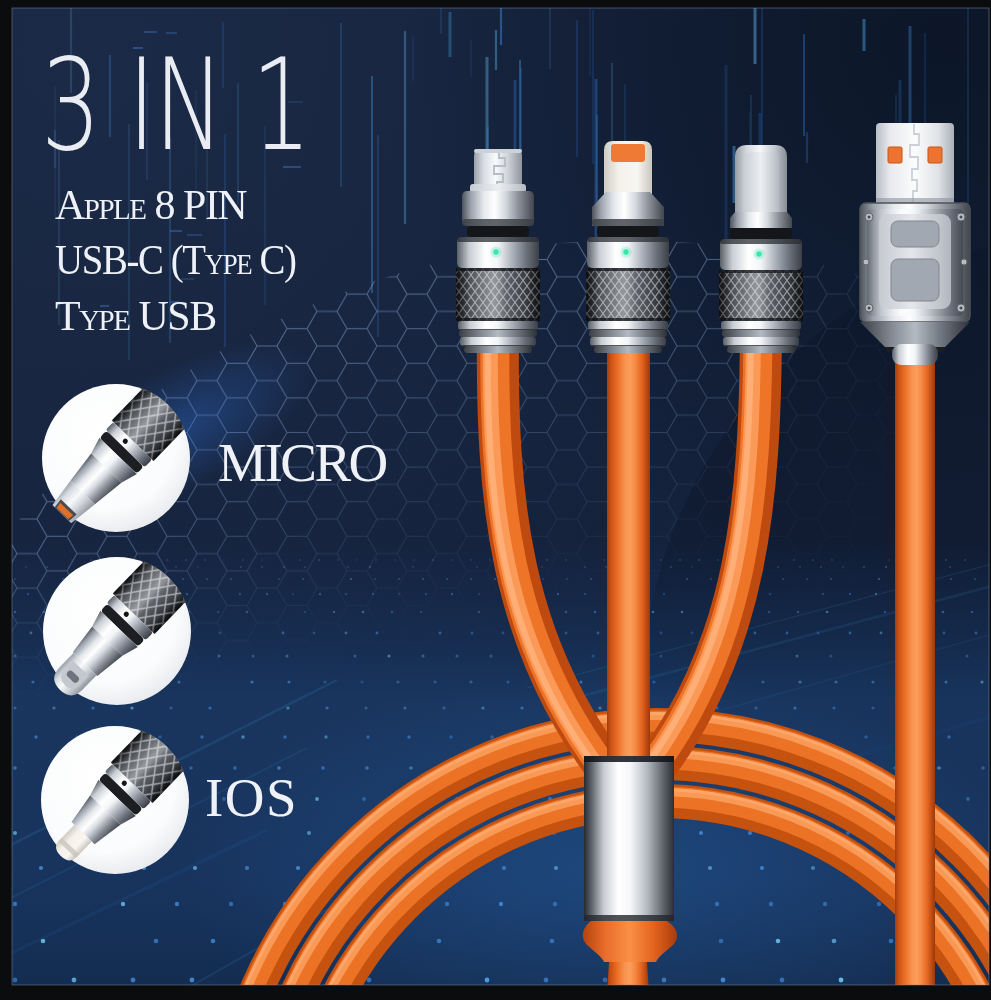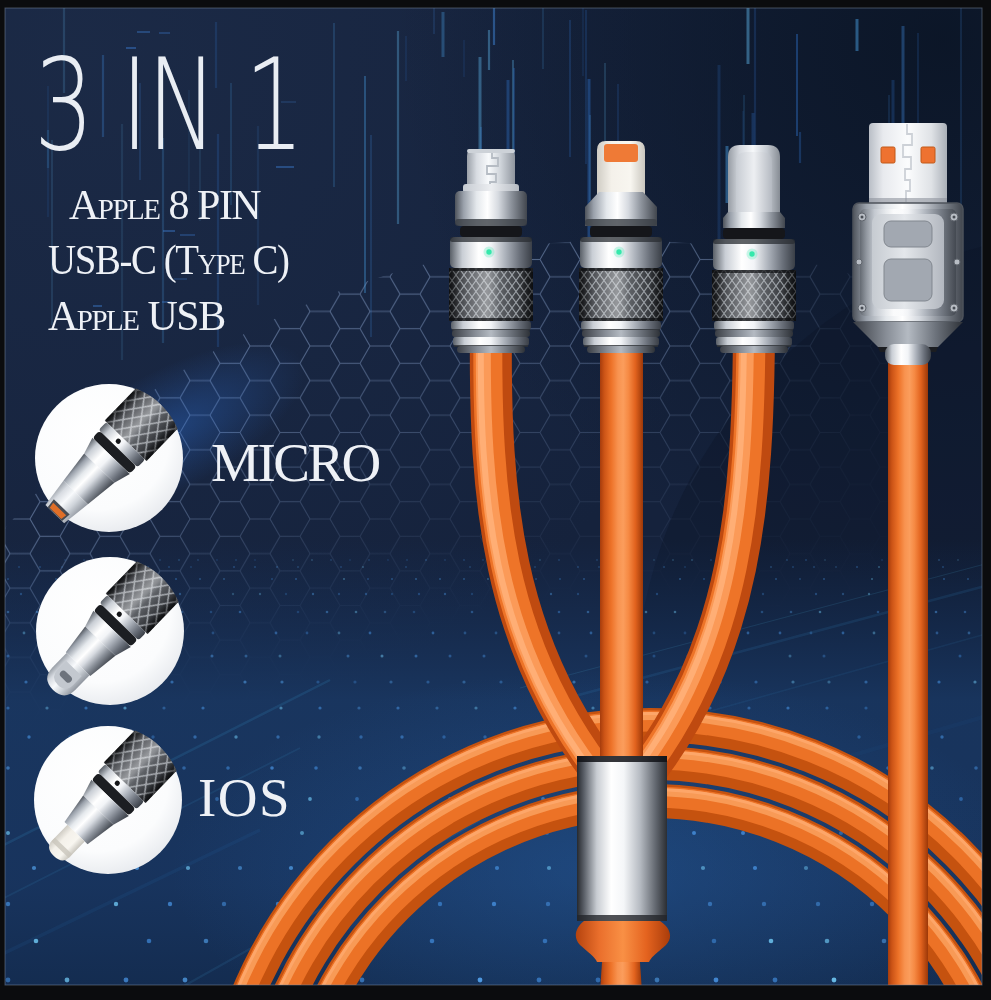--- a/index.html
+++ b/index.html
@@ -1,25 +1,25 @@
 <!DOCTYPE html>
 <html><head>
 <meta charset="utf-8">
 <style>
   html,body { margin:0; padding:0; }
   body { width:991px; height:1000px; background:#0b0c0e; overflow:hidden;
          font-family:"Liberation Serif", serif; position:relative; }
-  .stage { position:absolute; left:0; top:0; width:978px; height:1000px; }
+  .stage { position:absolute; left:7px; top:0; width:978px; height:1000px; }
   svg.scene { position:absolute; left:0; top:0; z-index:1; }
   .txt { position:absolute; z-index:2; color:#eef1f6; }
   .hero { left:34px; top:32px; font-family:"DejaVu Sans", sans-serif; font-weight:200;
           font-size:126px; letter-spacing:-2px; color:#e9edf3;
           transform:scaleX(0.747); transform-origin:left top; white-space:nowrap; }
   .feature { left:48px; font-size:42px; font-variant:small-caps; letter-spacing:-1.5px; white-space:nowrap; }
-  .f0 { top:181px;padding-left:21px; } .f1 { top:236px; transform:scaleX(0.925); transform-origin:left top; } .f2 { top:292px; }
+  .f0 { top:181px; } .f1 { top:236px; transform:scaleX(0.925); transform-origin:left top; } .f2 { top:292px; }
   .clabel { font-size:55px; white-space:nowrap; }
   .c0 { left:211px; top:431px; letter-spacing:-2.5px; }
   .c1 { left:210px; top:599px; letter-spacing:-2.5px; }
   .c2 { left:198px; top:766px; letter-spacing:1.5px; }
 </style>
 </head>
 <body>
 
 <div class="stage">
 <svg class="scene" width="991" height="1000" viewBox="0 0 991 1000">
@@ -918,16 +918,16 @@
   <rect x="0" y="985" width="991" height="15" fill="#0b0c0e"></rect>
   <rect x="0" y="0" width="5" height="1000" fill="#0b0c0e"></rect>
   <rect x="982" y="0" width="9" height="1000" fill="#0b0c0e"></rect>
   <rect x="5" y="8" width="977" height="977" fill="none" stroke="#7e8ca4" stroke-opacity="0.5" stroke-width="1"></rect>
 </g>
 </svg>
 
 <div class="txt hero">3 IN 1</div>
 <div class="txt feature f0">Apple 8 PIN</div>
 <div class="txt feature f1">USB-C (Type C)</div>
-<div class="txt feature f2">Apple USB</div>
+<div class="txt feature f2">Type USB</div>
 <div class="txt clabel c0">MICRO</div>
 <div class="txt clabel c2">IOS</div>
 </div>
 
 </body></html>

